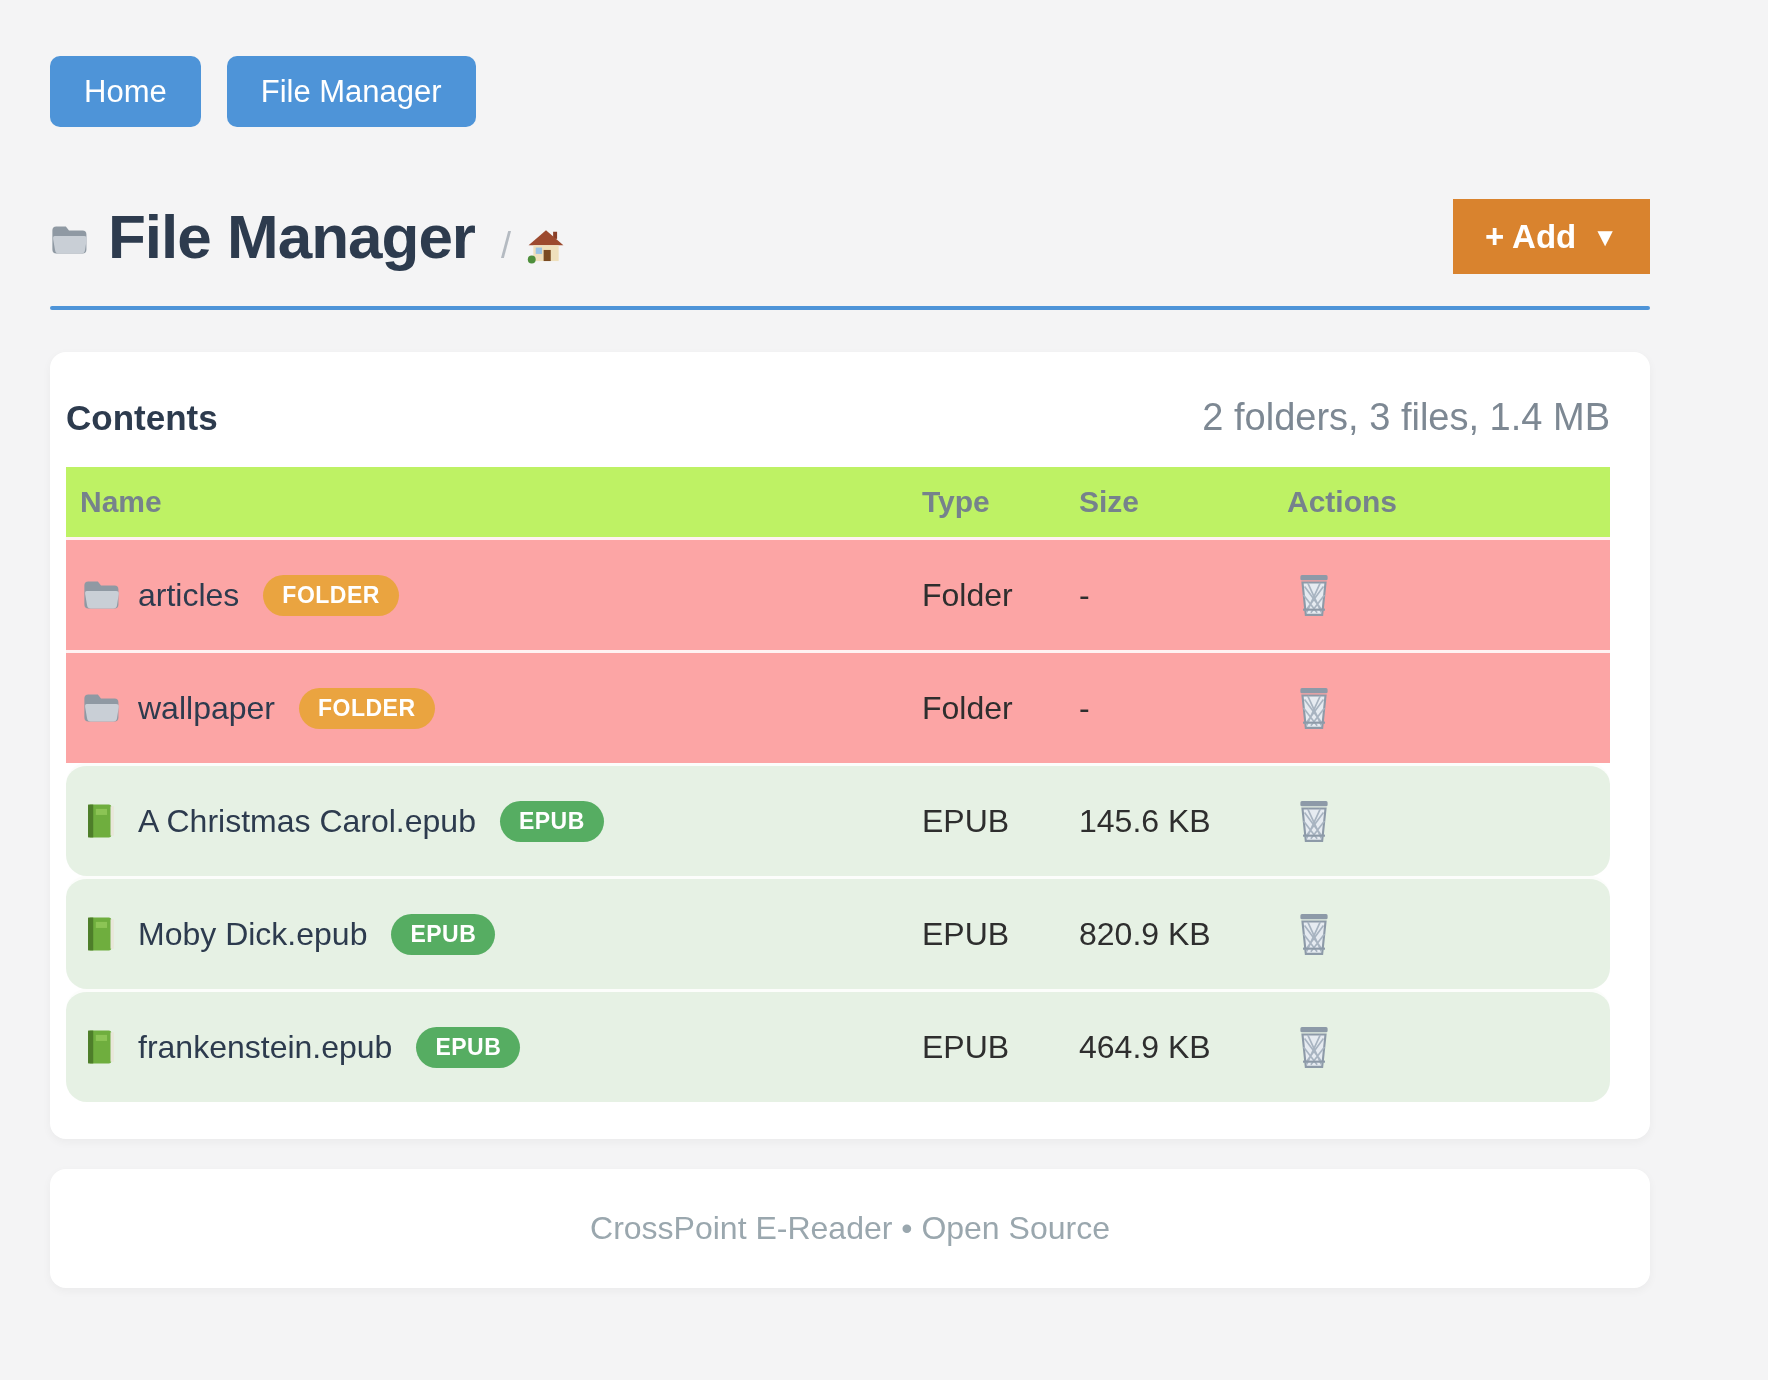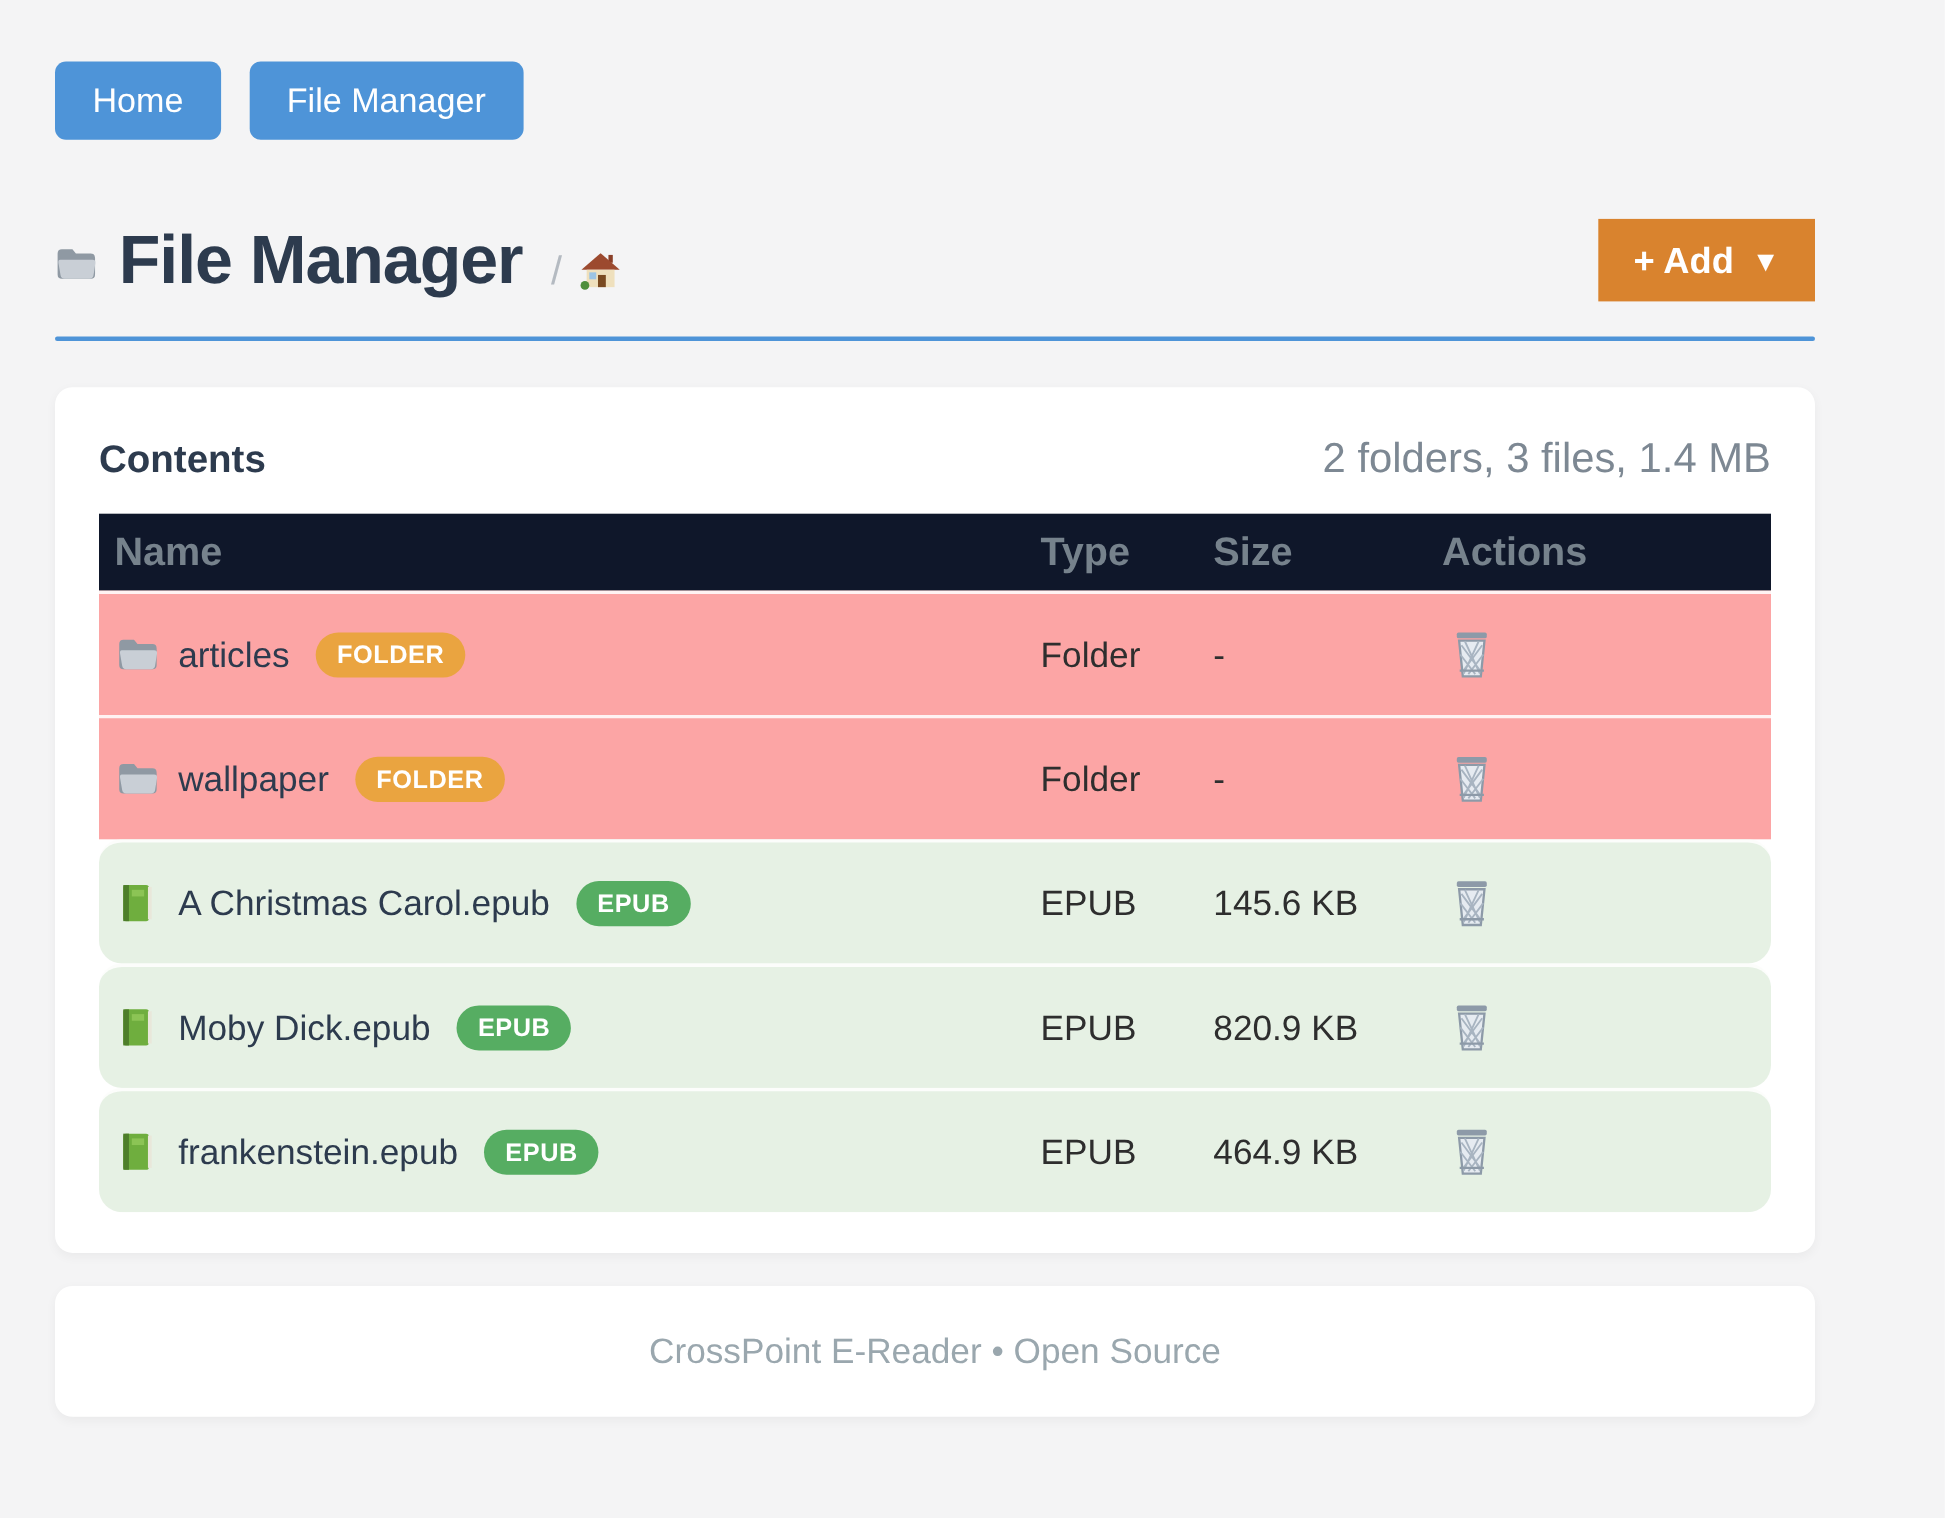--- a/index.html
+++ b/index.html
@@ -36,36 +36,36 @@
   }
   .add-caret { font-size:26px; }
 
   .divider { margin-top:32px; height:4px; background:#4e94d8; border-radius:2px; }
 
   
   .card {
     background:#fff; border-radius:16px;
     box-shadow: 0 3px 10px rgba(0,0,0,0.045);
   }
-  .contents-card { margin-top:42px; padding:44px 40px 37px 40px; }
+  .contents-card { margin-top:42px; padding:44px 40px 37px 16px; }
 
   .card-head { display:flex; justify-content:space-between; align-items:baseline; }
   .card-title { margin:0; font-size:35px; font-weight:bold; color:#2d3b4e; }
   .card-summary { font-size:38px; color:#7d8893; }
 
   
   .table { margin-top:28px; }
   .thead, .trow {
     display:grid;
     grid-template-columns: 856px 157px 208px 1fr;
     align-items:center;
   }
   .thead {
-    height:70px; background:#0f172a; color:#76828c;
-    font-size:36px; font-weight:bold;
+    height:70px; background:#bef264; color:#76828c;
+    font-size:30px; font-weight:bold;
   }
   .trow { height:113px; border-top:3px solid rgba(255,255,255,0.85); }
   .trow.folder { background:#fca5a5; }
   .trow.epub   { background:#e6f1e4;border-radius:21px; }
 
   .cell { display:flex; align-items:center; }
   .name-cell { padding-left:16px; gap:18px; }
   .type-cell, .size-cell { font-size:32px; color:#2e2e2e; }
   .thead .name-cell { padding-left:14px; }
 

